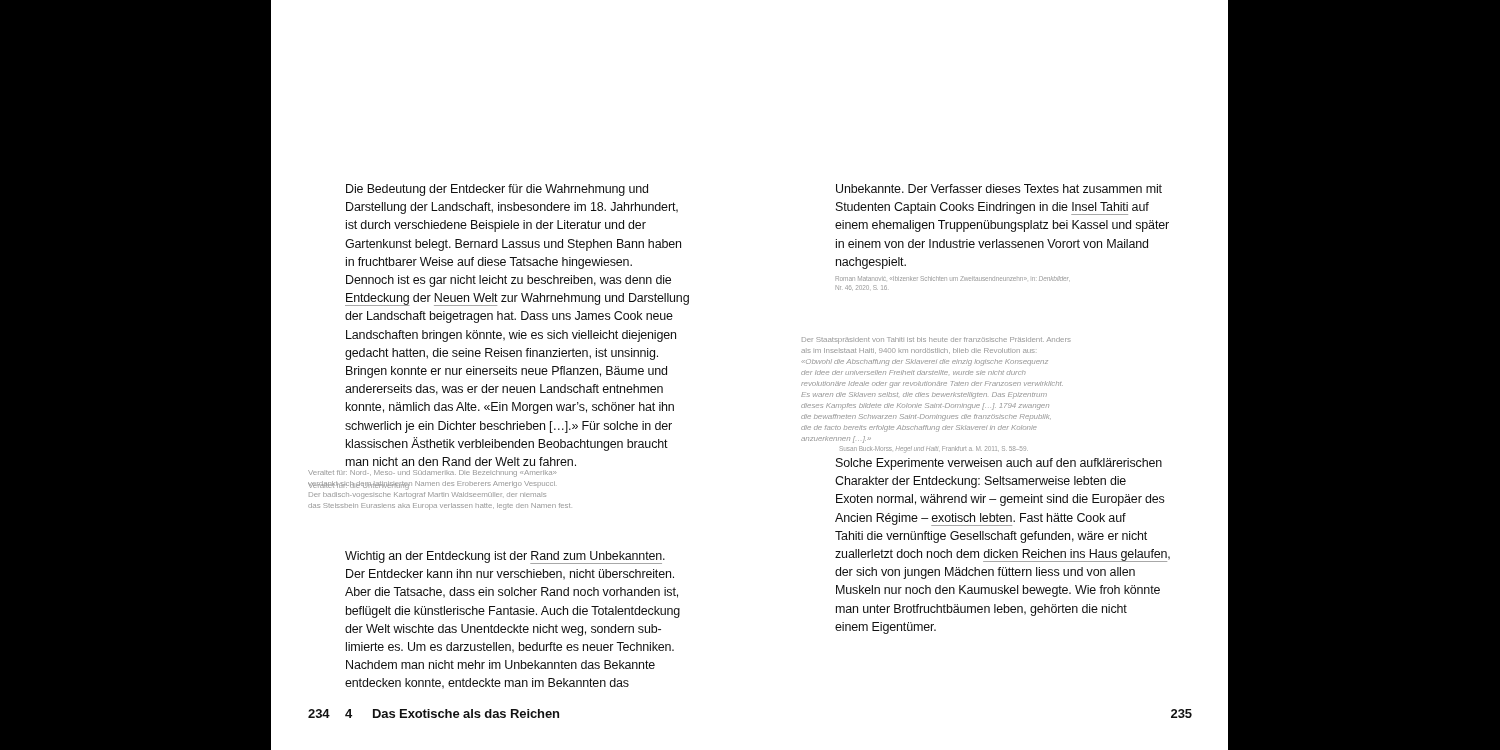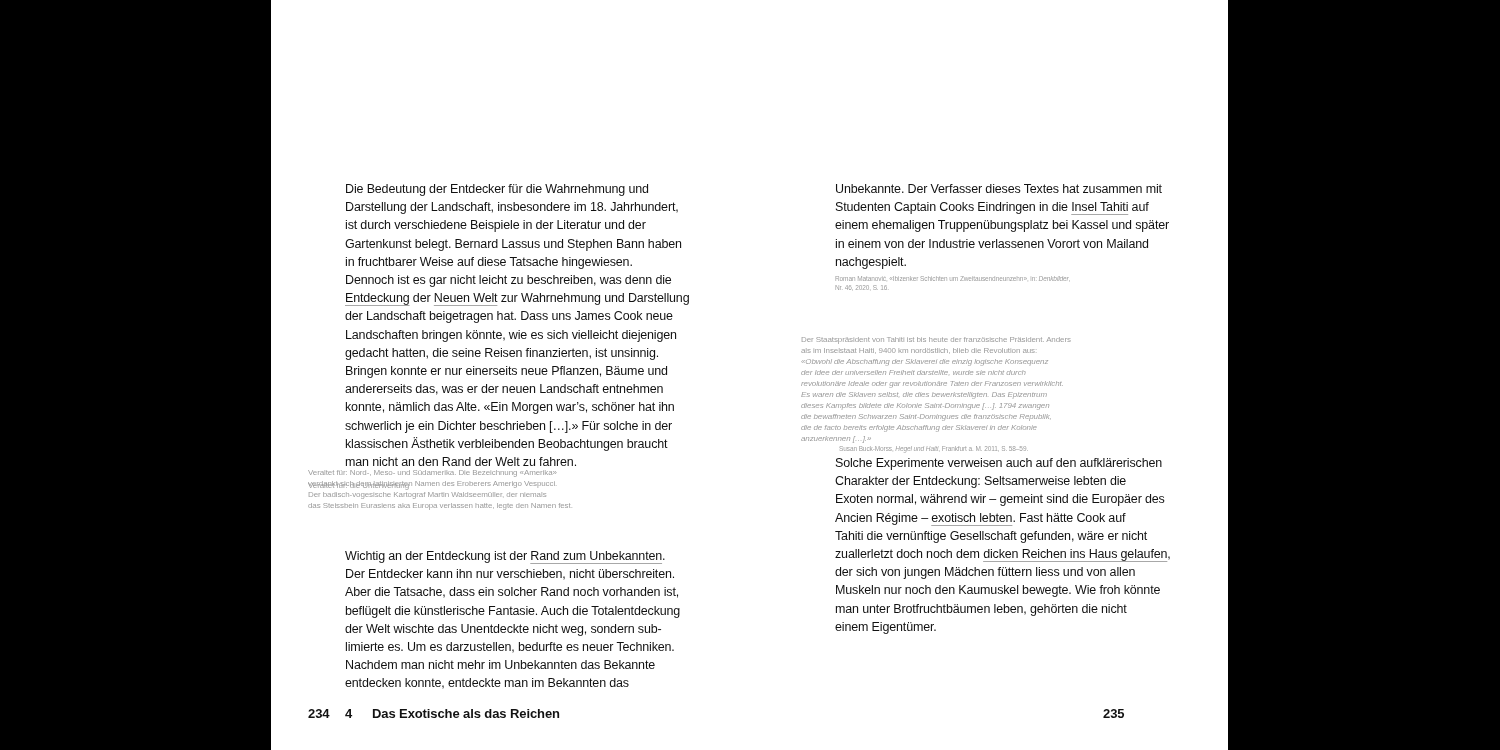--- a/index.html
+++ b/index.html
@@ -88,18 +88,18 @@
       </div>
 
       <div class="note" style="left:530px; top:334px;">
         <div>Der Staatspräsident von Tahiti ist bis heute der französische Präsident. Anders<br>als im Inselstaat Haiti, 9400 km nordöstlich, blieb die Revolution aus:<br><i>«Obwohl die Abschaffung der Sklaverei die einzig logische Konsequenz<br>der Idee der universellen Freiheit darstellte, wurde sie nicht durch<br>revolutionäre Ideale oder gar revolutionäre Taten der Franzosen verwirklicht.<br>Es waren die Sklaven selbst, die dies bewerkstelligten. Das Epizentrum<br>dieses Kampfes bildete die Kolonie Saint-Domingue […]. 1794 zwangen<br>die bewaffneten Schwarzen Saint-Domingues die französische Republik,<br>die de facto bereits erfolgte Abschaffung der Sklaverei in der Kolonie<br>anzuerkennen […].»</i></div>
         <div class="citation">Susan Buck-Morss, <i>Hegel und Haiti</i>, Frankfurt a. M. 2011, S. 58–59.</div>
       </div>
 
       <div class="body-text" style="left:564px; top:454px;">Solche Experimente verweisen auch auf den aufklärerischen<br>Charakter der Entdeckung: Seltsamerweise lebten die<br>Exoten normal, während wir – gemeint sind die Europäer des<br>Ancien Régime – <u>exotisch lebten</u>. Fast hätte Cook auf<br>Tahiti die vernünftige Gesellschaft gefunden, wäre er nicht<br>zuallerletzt doch noch dem <u>dicken Reichen ins Haus gelaufen</u>,<br>der sich von jungen Mädchen füttern liess und von allen<br>Muskeln nur noch den Kaumuskel bewegte. Wie froh könnte<br>man unter Brotfruchtbäumen leben, gehörten die nicht<br>einem Eigentümer.</div>
 
       <div>
-        <span class="page-footer-item" style="left:832px; width:41px; ">235</span>
+        <span class="page-footer-item" style="left:880px; width:41px; text-align:right;">235</span>
       </div>
     </div>
 
   </div>
 </div>
 
 </body></html>

